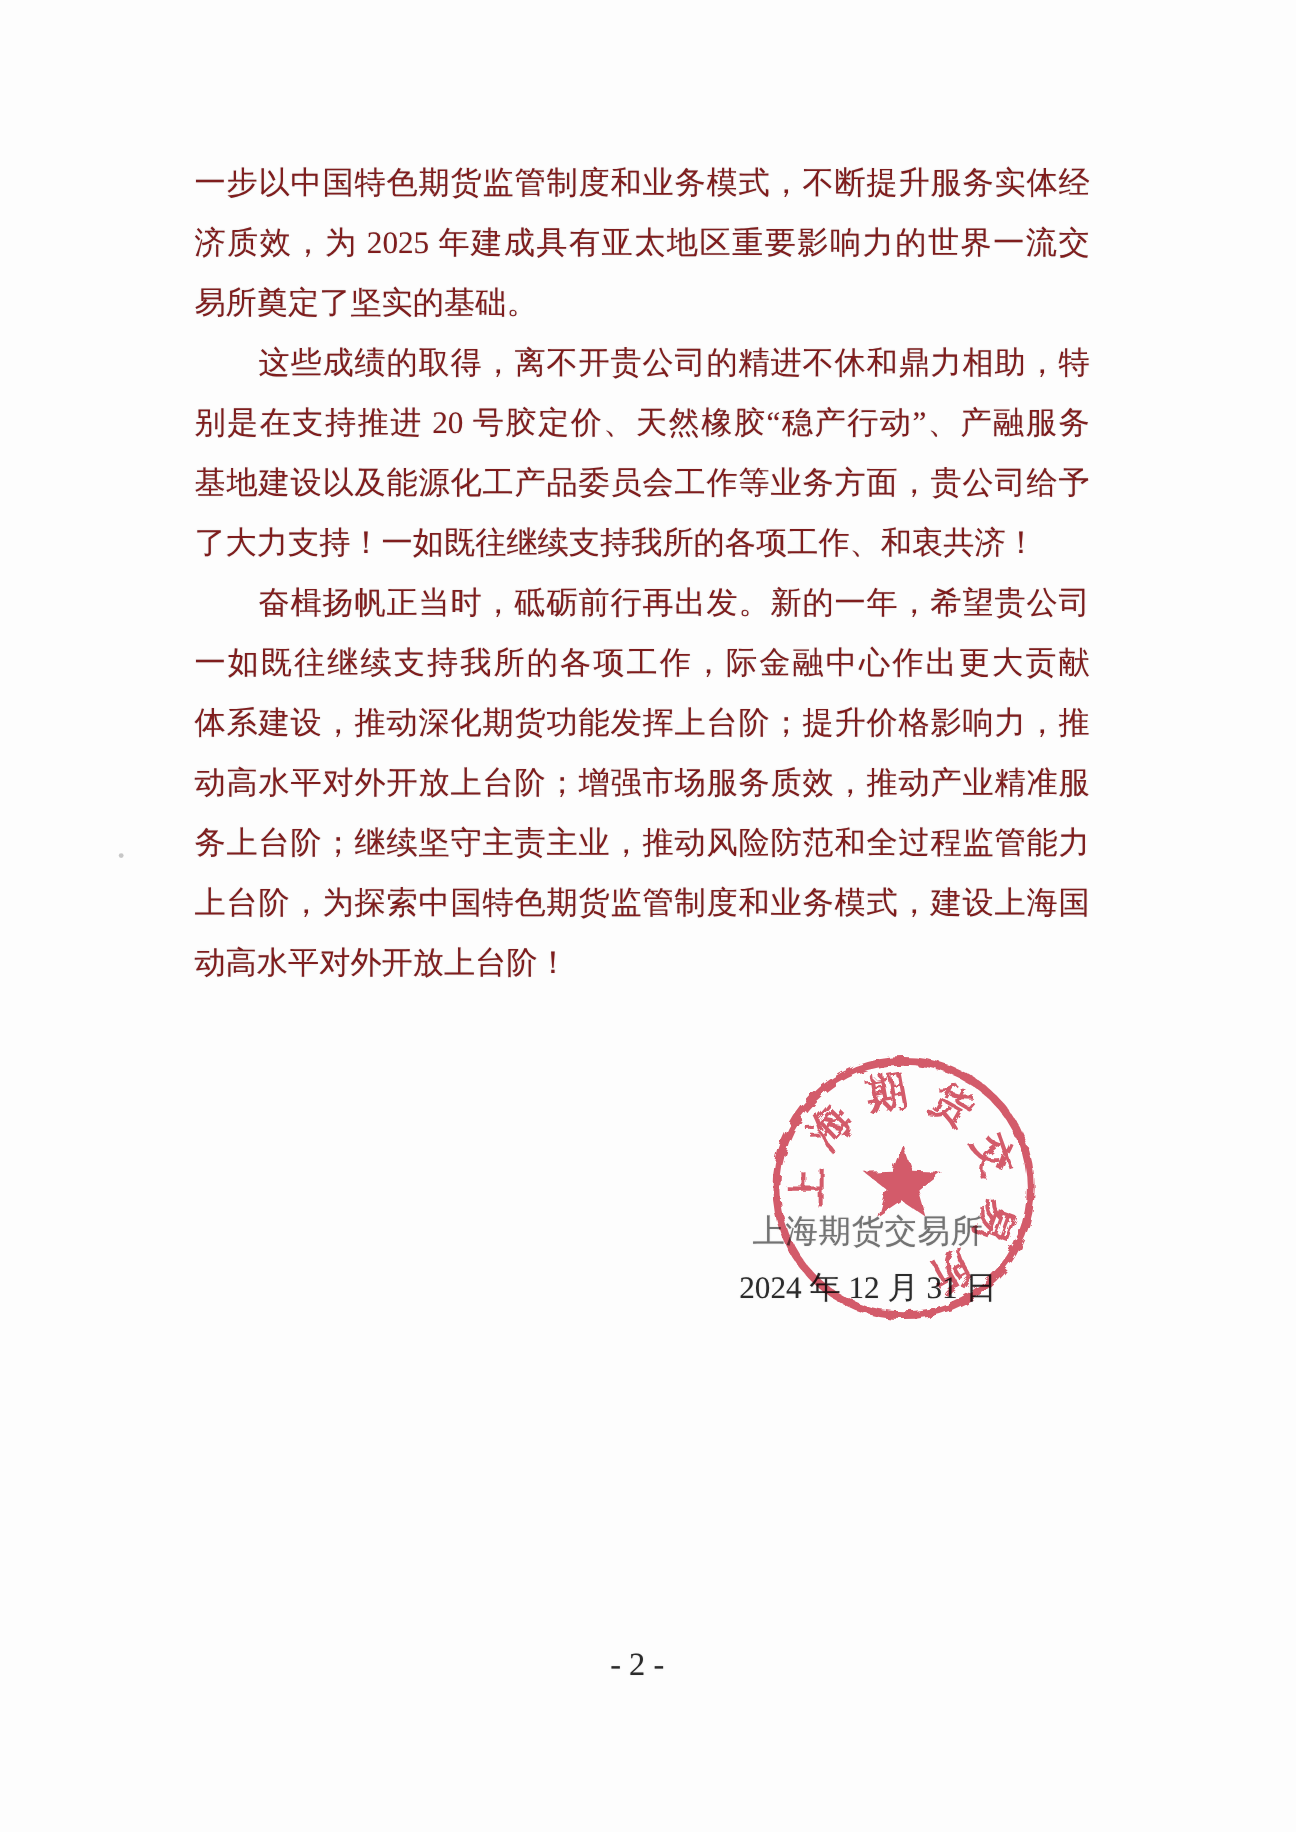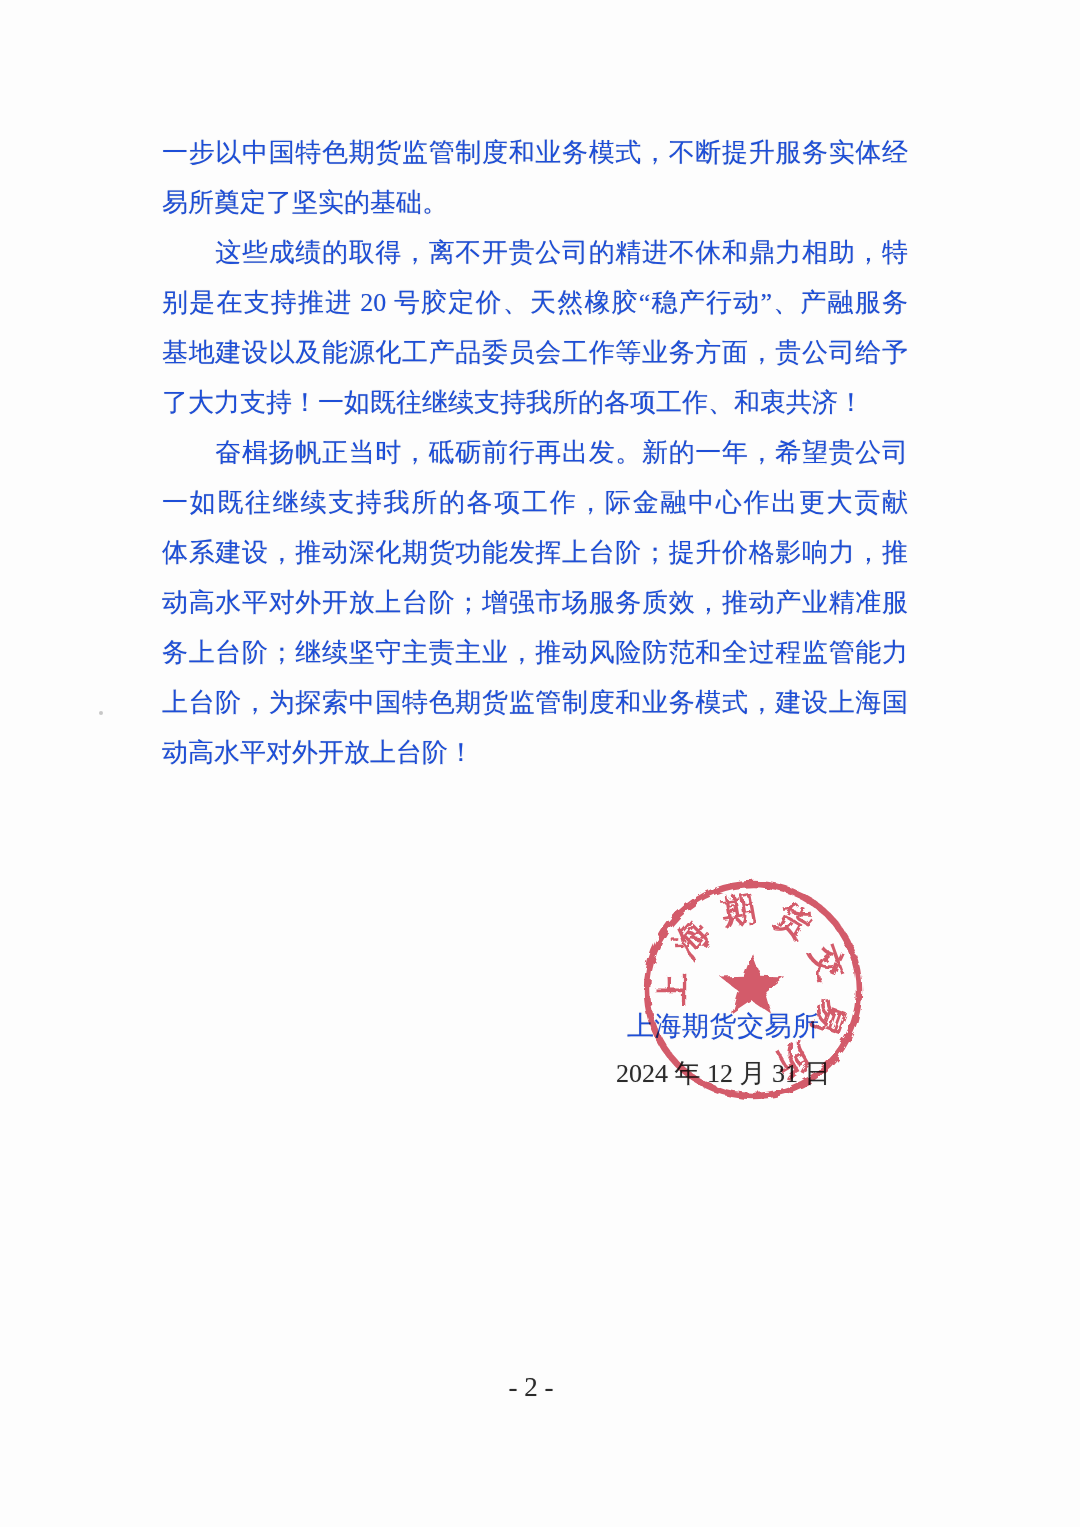--- a/index.html
+++ b/index.html
@@ -11,37 +11,37 @@
     overflow: hidden;
   }
   .page {
     position: absolute; inset: 0;
     background: #fdfdfd;
   }
   
   .letter-body {
     position: absolute;
     left: 162px; top: 128px; width: 746px;
-    color: #1d4ed8;
+    color: #7f1d1d;
     font-size: 26px;
     text-shadow: 0 0 1px rgba(70,70,70,0.35);
   }
   .line {
     height: 50px;
     line-height: 50px;
     text-align: justify;
     text-align-last: justify;
   }
   .line.para-end {
     text-align-last: left;
   }
   
   .sig-name {
     position: absolute; left: 627px; top: 1008px;
-    font-size: 27px; color: #1d4ed8; letter-spacing: 0.5px;
+    font-size: 27px; color: #737373; letter-spacing: 0.5px;
     text-shadow: 0 0 1px rgba(70,70,70,0.35);
   }
   .sig-date {
     position: absolute; left: 616px; top: 1056px;
     font-size: 26px; color: #2b2b2b;
     text-shadow: 0 0 1px rgba(70,70,70,0.35);
   }
   
   .seal {
     position: absolute; left: 638px; top: 875px;
@@ -68,20 +68,21 @@
     background: #9a9a9a; opacity: 0.55;
   }
 </style>
 </head>
 <body>
 
 <div class="page">
 
   <div class="letter-body">
       <div class="line">一步以中国特色期货监管制度和业务模式，不断提升服务实体经</div>
+      <div class="line">济质效，为 2025 年建成具有亚太地区重要影响力的世界一流交</div>
       <div class="line para-end">易所奠定了坚实的基础。</div>
       <div class="line">　　这些成绩的取得，离不开贵公司的精进不休和鼎力相助，特</div>
       <div class="line">别是在支持推进 20 号胶定价、天然橡胶“稳产行动”、产融服务</div>
       <div class="line">基地建设以及能源化工产品委员会工作等业务方面，贵公司给予</div>
       <div class="line para-end">了大力支持！一如既往继续支持我所的各项工作、和衷共济！</div>
       <div class="line">　　奋楫扬帆正当时，砥砺前行再出发。新的一年，希望贵公司</div>
       <div class="line">一如既往继续支持我所的各项工作，际金融中心作出更大贡献</div>
       <div class="line">体系建设，推动深化期货功能发挥上台阶；提升价格影响力，推</div>
       <div class="line">动高水平对外开放上台阶；增强市场服务质效，推动产业精准服</div>
       <div class="line">务上台阶；继续坚守主责主业，推动风险防范和全过程监管能力</div>

